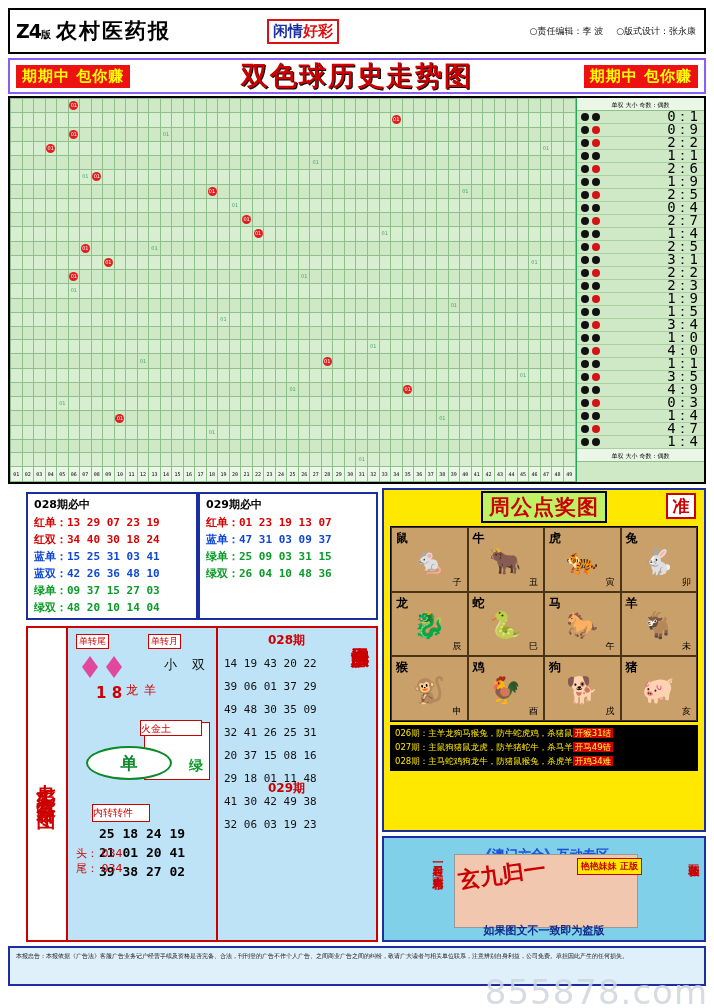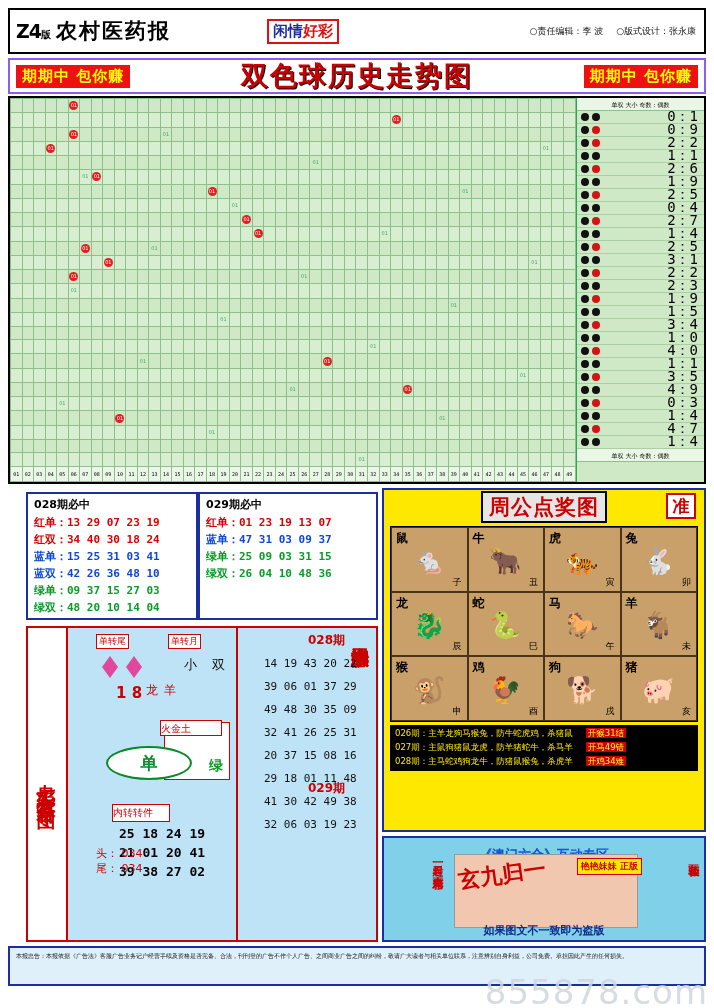--- a/index.html
+++ b/index.html
@@ -113,48 +113,47 @@
   .c-green { color:#0a9b28; }
 
   
   .zhou {
     position:absolute; left:382px; top:488px; width:324px; height:344px;
     border:2px solid #1b2fa0; background:#ffe800;
   }
   .zhou-head { height:34px; display:flex; align-items:center; justify-content:center; position:relative; }
   .zhou-title {
     font-size:21px; font-weight:bold; color:#c00; letter-spacing:1px;
-    background:#e5e5e5; border:2px solid #000; padding:0 6px;
+    background:#bef264; border:2px solid #000; padding:0 6px;
   }
   .zhou-stamp {
     position:absolute; right:8px; top:3px; width:30px; height:26px;
     border:2px solid #c00; color:#c00; font-weight:bold; font-size:17px;
     display:flex; align-items:center; justify-content:center; background:#fff;
   }
   .zodiac {
     margin:2px 6px; background:#c9a06a; border:1px solid #000;
     display:grid; grid-template-columns:repeat(4,1fr); grid-template-rows:repeat(3,1fr);
     height:196px;
   }
   .zcell { border:1px solid #4a3418; position:relative; background:#c9a06a; }
   .zname { position:absolute; left:4px; top:2px; font-size:12px; font-weight:bold; color:#000; }
   .zbranch { position:absolute; right:5px; bottom:2px; font-size:9px; color:#000; }
   .zglyph { position:absolute; left:50%; top:52%; transform:translate(-50%,-50%); font-size:26px; color:#3a2a12; }
   .zhou-notes { margin:3px 6px 0; background:#000; padding:2px 3px; }
   .note {
     font-size:8.5px; color:#ffe800; padding:1px 2px; white-space:nowrap;
   }
-  .note .open { color:#ff3; background:#c00; padding:0 2px; margin-left:13px; }
+  .note .open { color:#ff3; background:#c00; padding:0 2px; margin-left:0; }
 
   
   .qixing {
     position:absolute; left:26px; top:626px; width:352px; height:316px;
     border:2px solid #c00; background:#bfe3f6;
     display:flex;
-    gap:20px;
   }
   .qx-side {
     width:40px; border-right:2px solid #c00; background:#fff;
     writing-mode:vertical-rl; text-orientation:upright;
     font-size:19px; font-weight:bold; color:#c00;
     display:flex; align-items:center; justify-content:center;
     letter-spacing:4px;
   }
   .qx-mid { position:relative; width:150px; border-right:2px solid #c00; }
   .qx-tag {

